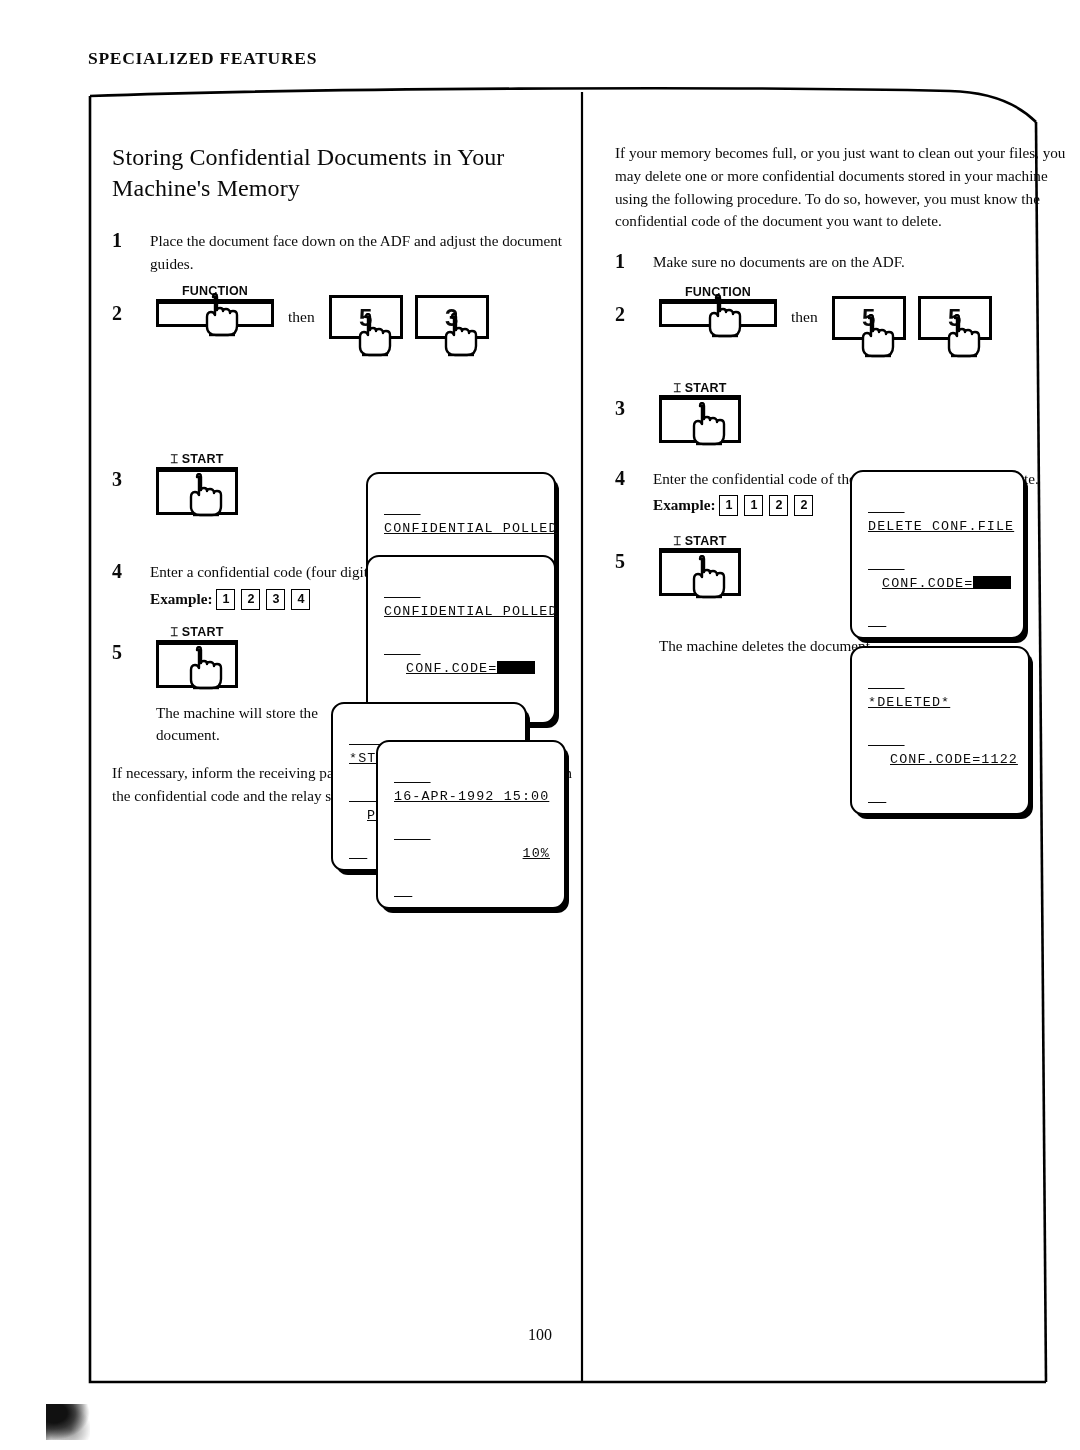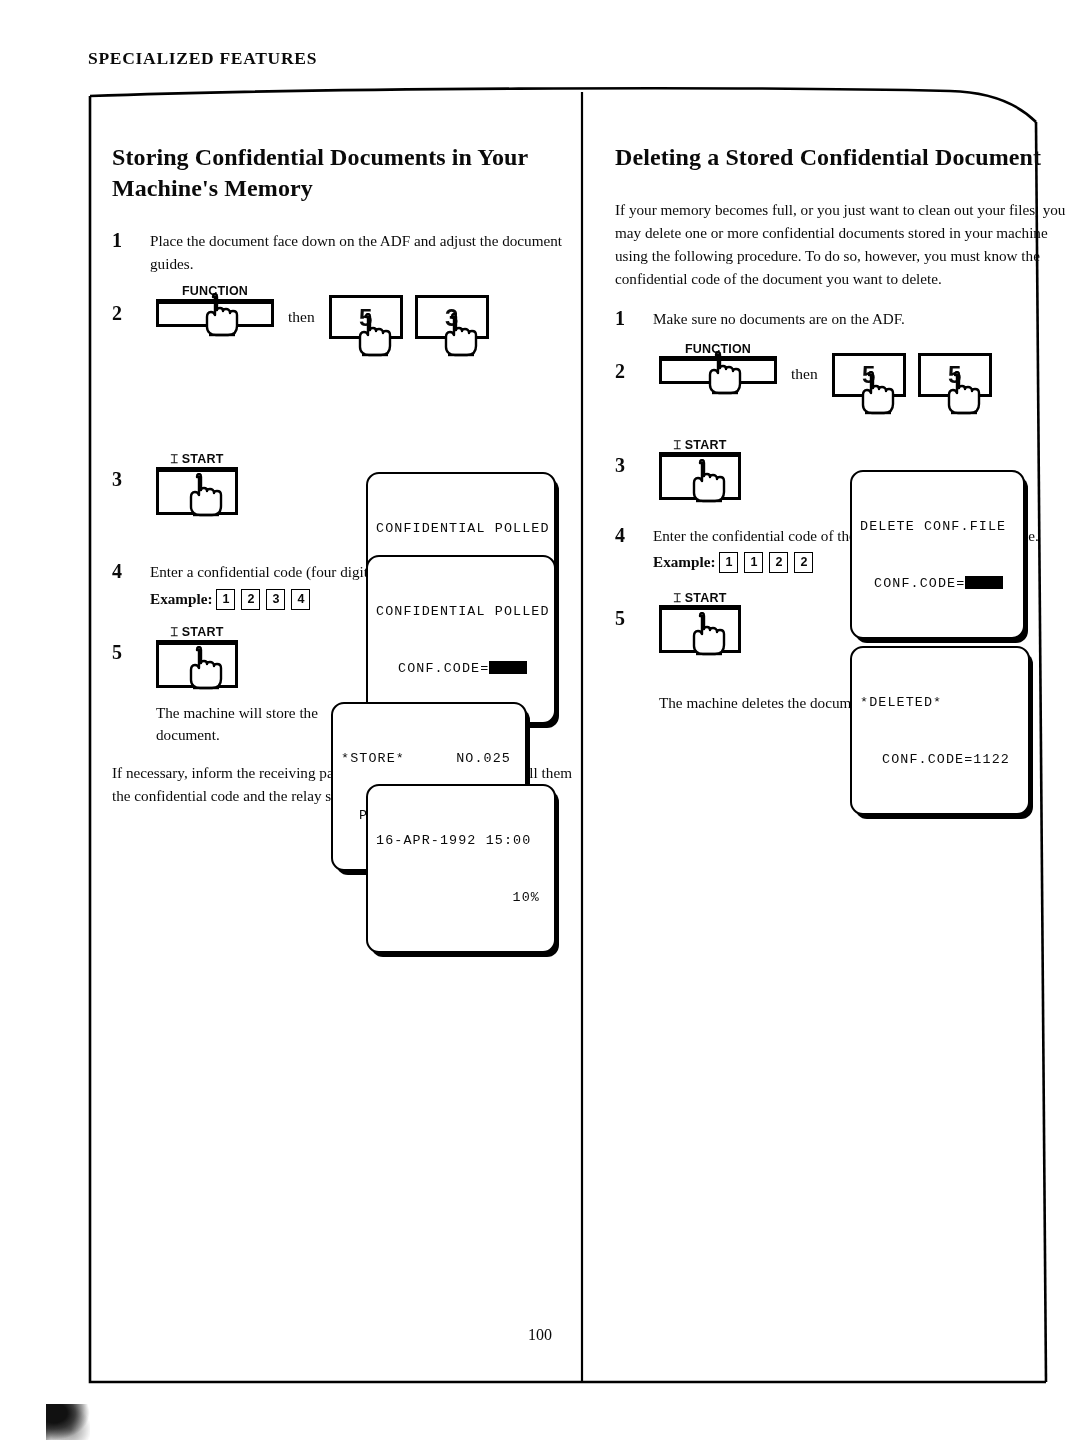--- a/index.html
+++ b/index.html
@@ -41,21 +41,21 @@
   
   .col {
     position: absolute;
     top: 60px;
   }
   .col-left  { left: 24px;  width: 460px; }
   .col-right { left: 527px; width: 455px; }
 
   h1.section-title {
     font-family: "Liberation Serif", serif;
-    font-weight: bold;
+    font-weight: normal;
     font-size: 24px;
     line-height: 1.30;
     margin: 0 0 26px 0;
     letter-spacing: 0.1px;
   }
 
   p.body-text {
     font-size: 15.2px;
     line-height: 1.50;
     margin: 0 0 18px 0;
@@ -160,23 +160,24 @@
   .lcd {
     position: absolute;
     box-sizing: border-box;
     border: 2.6px solid #000;
     border-radius: 13px;
     background: #fff;
     font-family: "Liberation Mono", "DejaVu Sans Mono", monospace;
     font-size: 13.4px;
     letter-spacing: 1.1px;
     line-height: 1.42;
-    padding: 7px 14px 6px 8px;
+    padding: 7px 14px 6px 16px;
     box-shadow: 4px 5px 0 -1px #000;
     white-space: pre;
+    text-decoration: underline;
   }
   .lcd .lcd-row { display: block; }
   .lcd .r-right { text-align: right; }
   .cursor-block {
     display: inline-block;
     width: 38px;
     height: 13px;
     background: #000;
     vertical-align: -2px;
   }
@@ -322,28 +323,27 @@
     <span class="lcd-row" style="display:flex; justify-content:space-between;">
       <span>*STORE*</span>
       <span>NO.025</span>
     </span>
     <span class="lcd-row" style="display:flex; justify-content:space-between; padding-left:18px;">
       <span>PAGES=001</span>
       <span>01%</span>
     </span>
   </div>
 
-  <div class="lcd" style="left:278px; top:658px; width:190px; z-index:3;margin-top:44px;">
+  <div class="lcd" style="left:288px; top:658px; width:190px; z-index:3;">
     <span class="lcd-row">16-APR-1992 15:00</span>
     <span class="lcd-row r-right">10%</span>
   </div>
 
   <div class="col col-right">
 
-    <h1 class="section-title">Deleting a Stored Confidential Document</h1>
 
     <p class="body-text">If your memory becomes full, or you just want to clean out your files, you may delete one or more confidential documents stored in your machine using the following procedure. To do so, however, you must know the confidential code of the document you want to delete.</p>
 
     <div class="step" style="margin-top:10px;">
       <div class="step-num">1</div>
       <div class="step-body">Make sure no documents are on the ADF.</div>
     </div>
 
     <div class="step" style="margin-top:12px; height:74px;">
       <div class="step-num" style="top:18px;">2</div>

